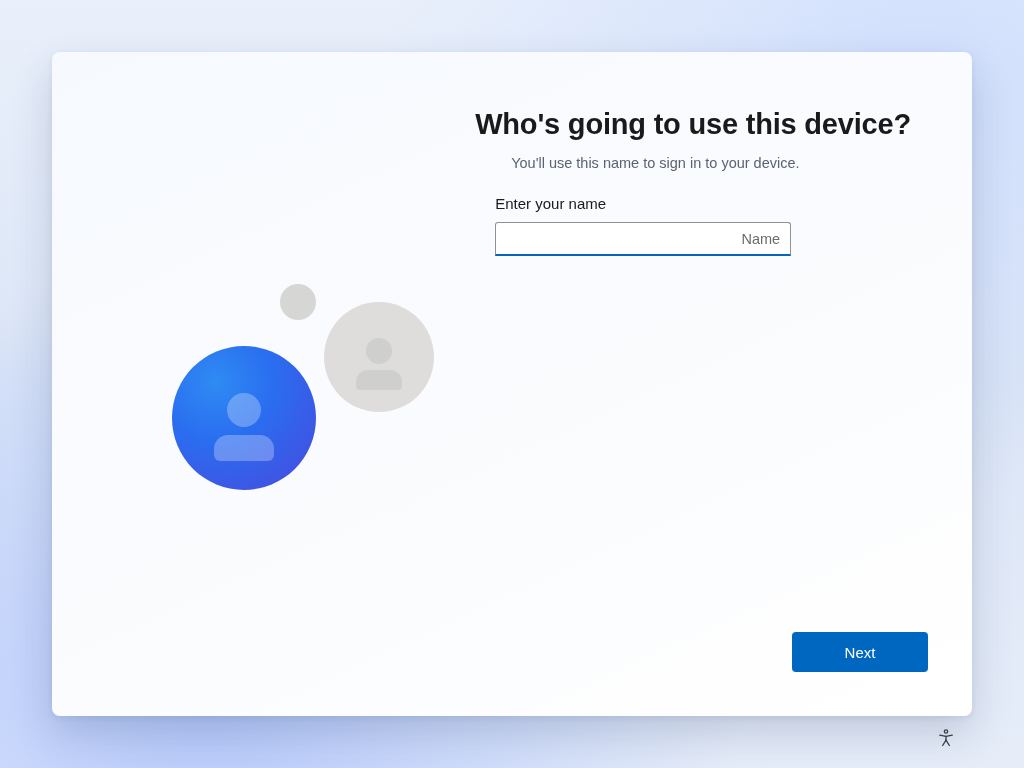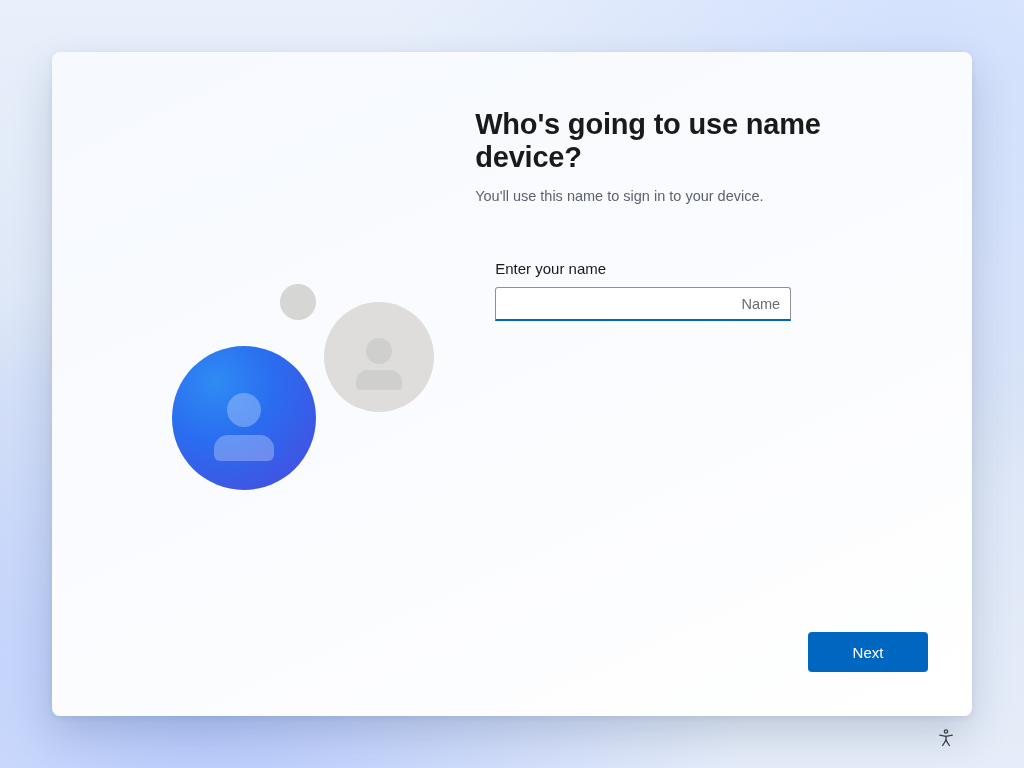--- a/index.html
+++ b/index.html
@@ -74,23 +74,24 @@
   .title {
     font-size: 29px;
     font-weight: 600;
     color: #1a1a1a;
     letter-spacing: -0.2px;
   }
   .subtitle {
     margin-top: 14px;
     font-size: 14.5px;
     color: #5c6270;
+    margin-left: 36px;
   }
 
-  .field-block { margin-top: 56px; padding-left: 20px; }
+  .field-block { margin-top: 24px; padding-left: 20px; }
   .field-label {
     font-size: 15px;
     color: #1a1a1a;
     margin-bottom: 10px;
   }
   .name-input {
     width: 296px;
     height: 34px;
     border: 1px solid #919191;
     border-bottom: 2px solid #0067c0;
@@ -102,21 +103,21 @@
     outline: none;
     border-radius: 3px 3px 0 0;
     text-align: right;
   }
   .name-input::placeholder { color: #6c6c6c; }
 
   .next-btn {
     position: absolute;
     right: 44px;
     bottom: 44px;
-    width: 120px;
+    width: 136px;
     height: 40px;
     background: #0067c0;
     color: #ffffff;
     border: none;
     border-radius: 4px;
     font-size: 15px;
     font-family: inherit;
     cursor: pointer;
   }
 
@@ -143,21 +144,21 @@
         <div class="body"></div>
       </div>
       <div class="avatar-blue">
         <div class="head"></div>
         <div class="body"></div>
       </div>
     </div>
   </div>
 
   <div class="right-pane">
-    <h1 class="title">Who's going to use name device?</h1>
+    <h1 class="title">Who's going to use this device?</h1>
     <p class="subtitle">You'll use this name to sign in to your device.</p>
 
     <div class="field-block">
       <div class="field-label">Enter your name</div>
       <input class="name-input" type="text" autofocus="" placeholder="Name" style="">
     </div>
 
     <button class="next-btn">Next</button>
   </div>
 

